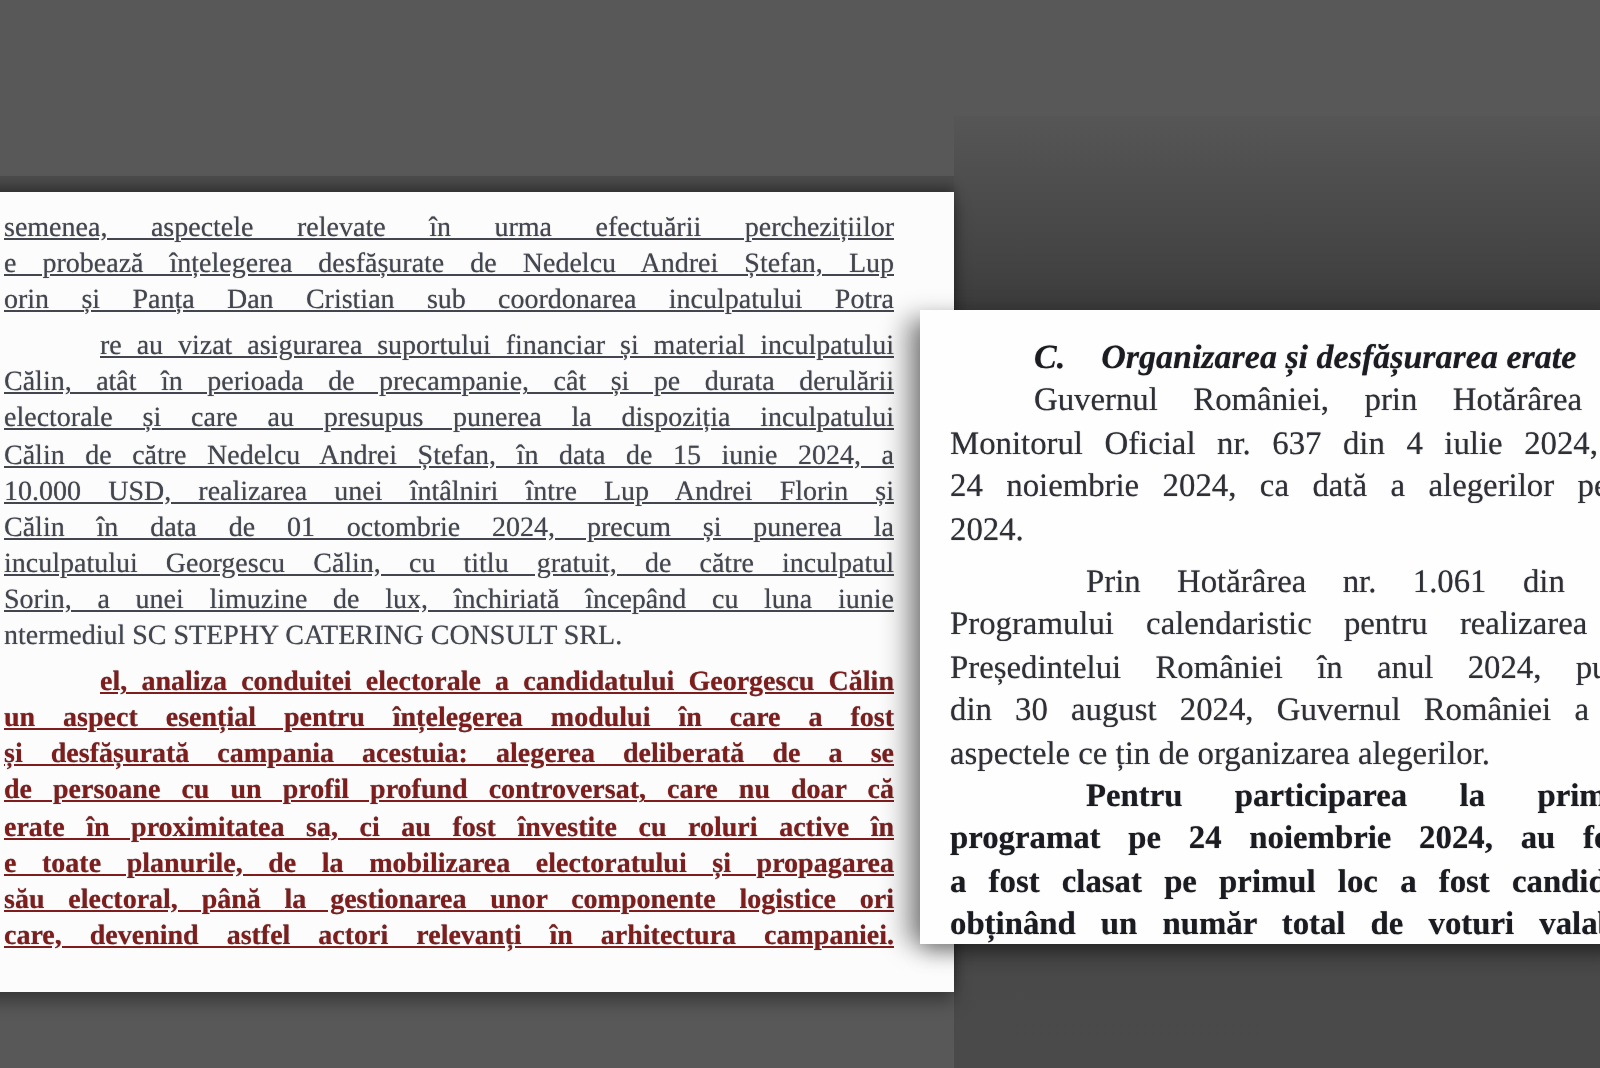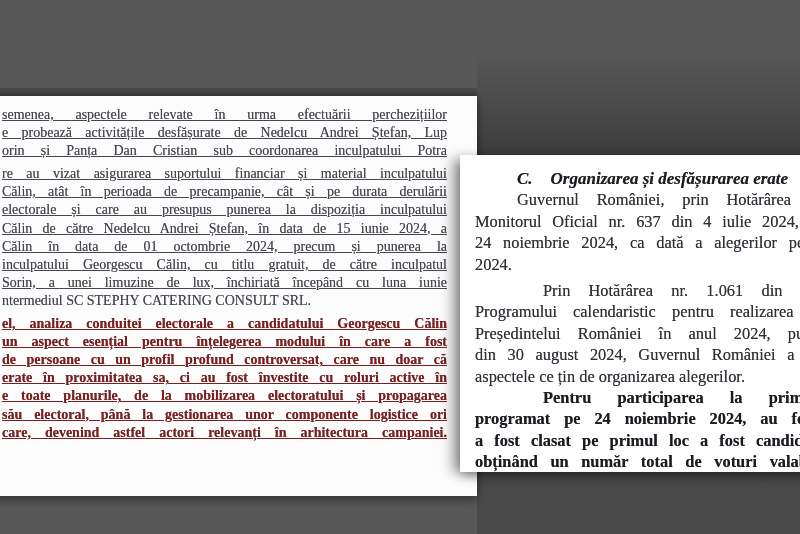--- a/index.html
+++ b/index.html
@@ -22,21 +22,21 @@
     box-shadow:0 -3px 5px rgba(0,0,0,0.30), 0 5px 8px rgba(0,0,0,0.35);
   }
   #lp-text { padding:10px 30px 0 32px; }
   .lp-line {
     font-size:14px; line-height:18.1px; height:18.1px;
     color:#43464e; white-space:nowrap;
     text-shadow:0 0 0.5px rgba(67,70,78,0.65);
   }
   .lp-line.b { font-weight:bold; color:#7f1d1d; text-shadow:0 0 0.5px rgba(40,41,48,0.65); }
   .lp-line.j { text-align:justify; text-align-last:justify;text-decoration:underline; }
-  .lp-line.gap { margin-top:5px; }
+  .lp-line.gap { margin-top:5px;margin-left:48px; }
   #right-page {
     position:absolute; left:460px; top:155px; width:360px; height:317px;
     background:#fefefe; z-index:2; overflow:hidden;
     box-shadow:-9px 2px 12px -2px rgba(0,0,0,0.40), 0 6px 10px -2px rgba(0,0,0,0.35);
   }
   #rp-text { padding:13px 0 0 15px; }
   .rp-heading {
     font-weight:bold; font-style:italic; font-size:17px;
     line-height:21.4px; height:21.4px; padding-left:42px;
     color:#1b1c21; white-space:nowrap;
@@ -56,32 +56,34 @@
 </style>
 </head>
 <body>
 
 <div id="band-top"></div>
 <div id="dark-col"></div>
 
 <div id="left-page">
   <div id="lp-text">
       <div class="lp-line j">semenea, aspectele relevate în urma efectuării perchezițiilor</div>
-      <div class="lp-line j">e probează activitățile desfășurate de Nedelcu Andrei Ștefan, Lup</div>
+      <div class="lp-line j">e probează înțelegerea desfășurate de Nedelcu Andrei Ștefan, Lup</div>
       <div class="lp-line j">orin și Panța Dan Cristian sub coordonarea inculpatului Potra</div>
       <div class="lp-line j gap">re au vizat asigurarea suportului financiar și material inculpatului</div>
       <div class="lp-line j">Călin, atât în perioada de precampanie, cât și pe durata derulării</div>
       <div class="lp-line j">electorale și care au presupus punerea la dispoziția inculpatului</div>
       <div class="lp-line j">Călin de către Nedelcu Andrei Ștefan, în data de 15 iunie 2024, a</div>
+      <div class="lp-line j">10.000 USD, realizarea unei întâlniri între Lup Andrei Florin și</div>
       <div class="lp-line j">Călin în data de 01 octombrie 2024, precum și punerea la</div>
       <div class="lp-line j">inculpatului Georgescu Călin, cu titlu gratuit, de către inculpatul</div>
       <div class="lp-line j">Sorin, a unei limuzine de lux, închiriată începând cu luna iunie</div>
       <div class="lp-line">ntermediul SC STEPHY CATERING CONSULT SRL.</div>
       <div class="lp-line b j gap">el, analiza conduitei electorale a candidatului Georgescu Călin</div>
       <div class="lp-line b j">un aspect esențial pentru înțelegerea modului în care a fost</div>
+      <div class="lp-line b j">și desfășurată campania acestuia: alegerea deliberată de a se</div>
       <div class="lp-line b j">de persoane cu un profil profund controversat, care nu doar că</div>
       <div class="lp-line b j">erate în proximitatea sa, ci au fost învestite cu roluri active în</div>
       <div class="lp-line b j">e toate planurile, de la mobilizarea electoratului și propagarea</div>
       <div class="lp-line b j">său electoral, până la gestionarea unor componente logistice ori</div>
       <div class="lp-line b j">care, devenind astfel actori relevanți în arhitectura campaniei.</div>
     </div>
 </div>
 
 <div id="right-page">
   <div id="rp-text">

